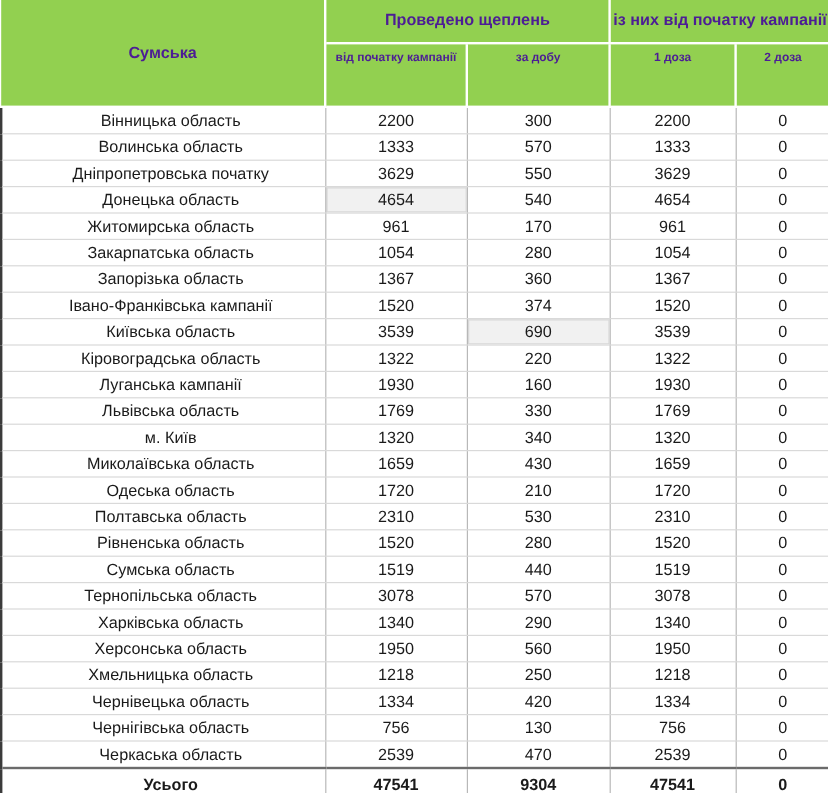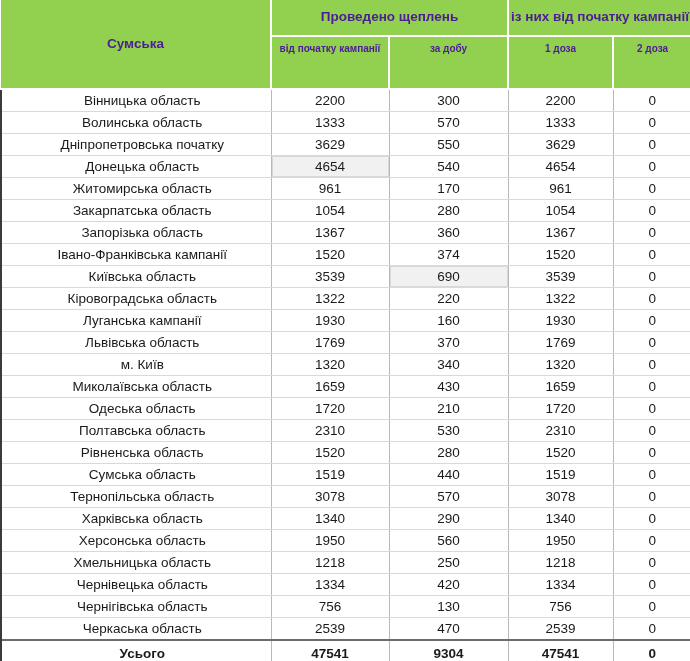--- a/index.html
+++ b/index.html
@@ -156,21 +156,21 @@
         <tr>
           <td class="td-region">Луганська кампанії</td>
           <td class="td-num">1930</td>
           <td class="td-num">160</td>
           <td class="td-num">1930</td>
           <td class="td-num">0</td>
         </tr>
         <tr>
           <td class="td-region">Львівська область</td>
           <td class="td-num">1769</td>
-          <td class="td-num">370</td>
+          <td class="td-num">330</td>
           <td class="td-num">1769</td>
           <td class="td-num">0</td>
         </tr>
         <tr>
           <td class="td-region">м. Київ</td>
           <td class="td-num">1320</td>
           <td class="td-num">340</td>
           <td class="td-num">1320</td>
           <td class="td-num">0</td>
         </tr>

